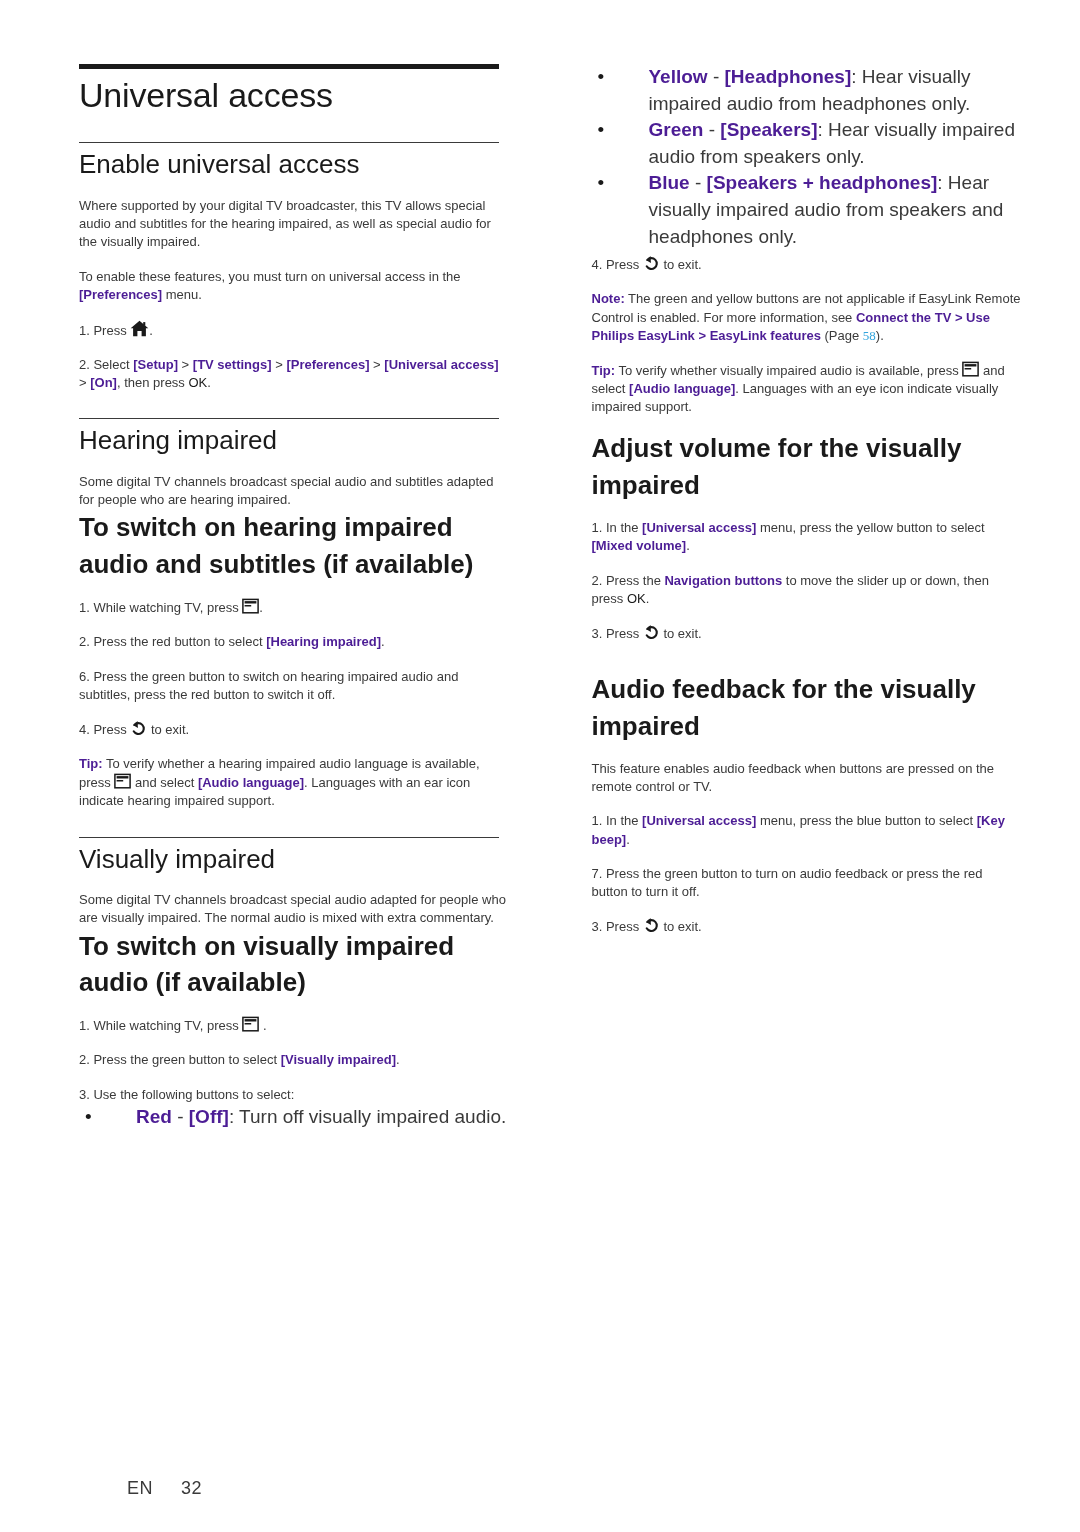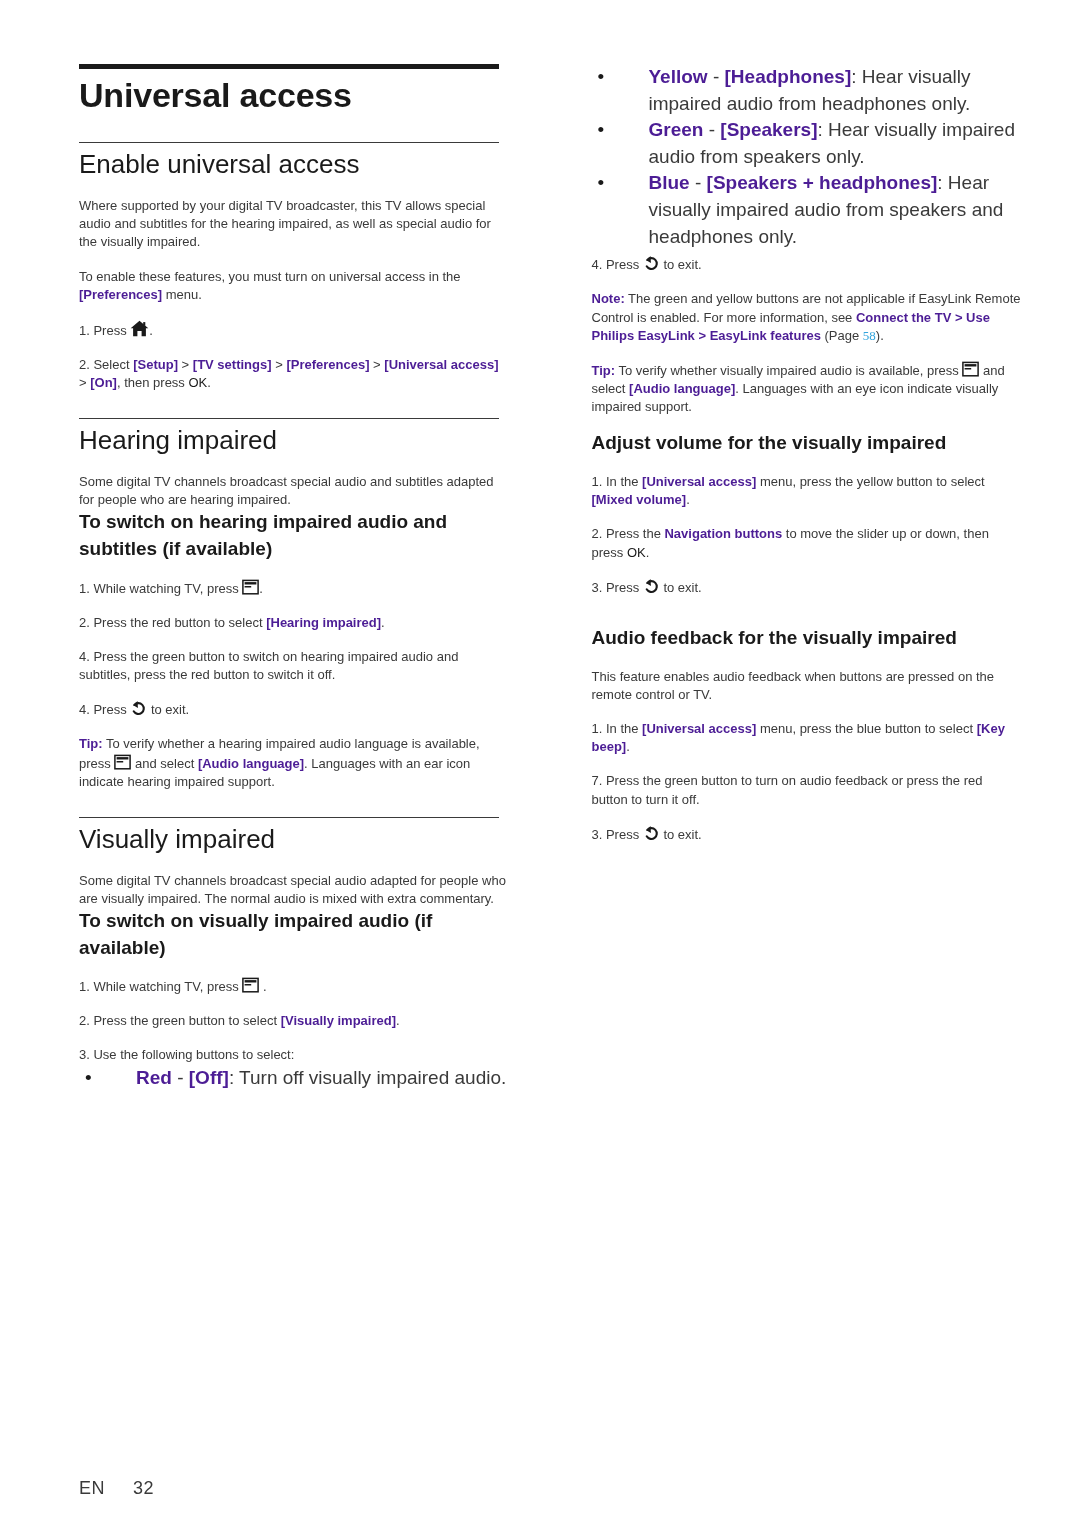--- a/index.html
+++ b/index.html
@@ -41,35 +41,35 @@
   }
   .rule-thin {
     border-top: 1.6px solid #3a3a3a;
     margin: 26px 0 5px 0;
     width: 420px;
   }
 
   
   h1.page-title {
     font-size: 34px;
-    font-weight: 700;
+    font-weight: 400;
     letter-spacing: -0.2px;
     color: #1a1a1a;
     margin: 4px 0 0 0;
     line-height: 1.22;
   }
   h2.section-title {
     font-size: 26px;
     font-weight: 400;
     color: #1a1a1a;
     margin: 3px 0 14px 0;
     line-height: 1.25;
   }
   h3.subhead {
-    font-size: 19px;
+    font-size: 26px;
     font-weight: bold;
     color: #1a1a1a;
     margin: 0;
     line-height: 1.40;
   }
 
   
   p {
     font-size: 13px;
     line-height: 1.40;
@@ -124,21 +124,21 @@
 
   
   .footer {
     position: absolute;
     left: 79px;
     top: 1478px;
     font-size: 18px;
     color: #3a3a3a;
     letter-spacing: 0.5px;
   }
-  .footer .lang { display: inline-block; }
+  .footer .lang { display: inline-block; margin-left: 48px; }
   .footer .num  { display: inline-block; margin-left: 28px; text-align: right; }
 
   .spacer-lg { height: 28px; }
 </style>
 </head>
 <body>
 
 <div class="page">
   <div class="columns">
 
@@ -169,21 +169,21 @@
       <h3 class="subhead">To switch on hearing impaired audio and subtitles (if available)</h3>
 
       <p class="tight"><span>1. While watching TV, press </span><span class="icon"><svg width="17" height="16" viewBox="0 0 17 16">
               <rect x="0.9" y="1.4" width="15.2" height="13.4" fill="none" stroke="#1a1a1a" stroke-width="1.5"></rect>
               <rect x="2.6" y="3.1" width="11.8" height="2.4" fill="#1a1a1a"></rect>
               <rect x="2.6" y="7.0" width="6.6" height="1.5" fill="#1a1a1a"></rect>
             </svg></span><span>.</span></p>
 
       <p><span>2. Press the red button to select </span><b>[Hearing impaired]</b><span>.</span></p>
 
-      <p class="tight">4. Press the green button to switch on hearing impaired audio and subtitles, press the red button to switch it off.</p>
+      <p class="tight">6. Press the green button to switch on hearing impaired audio and subtitles, press the red button to switch it off.</p>
 
       <p class="tight"><span>4. Press </span><span class="icon"><svg width="17" height="16" viewBox="0 0 17 16">
               <path d="M4.3 5.0 A5.4 5.4 0 1 1 3.7 11.3" fill="none" stroke="#1a1a1a" stroke-width="2.1" stroke-linecap="round"></path>
               <path d="M7.6 1.0 L3.3 5.3 L7.9 8.0 Z" fill="#1a1a1a"></path>
             </svg></span><span> to exit.</span></p>
 
       <p><b>Tip:</b><span> To verify whether a hearing impaired audio language is available, press </span><span class="icon"><svg width="17" height="16" viewBox="0 0 17 16">
               <rect x="0.9" y="1.4" width="15.2" height="13.4" fill="none" stroke="#1a1a1a" stroke-width="1.5"></rect>
               <rect x="2.6" y="3.1" width="11.8" height="2.4" fill="#1a1a1a"></rect>
               <rect x="2.6" y="7.0" width="6.6" height="1.5" fill="#1a1a1a"></rect>

